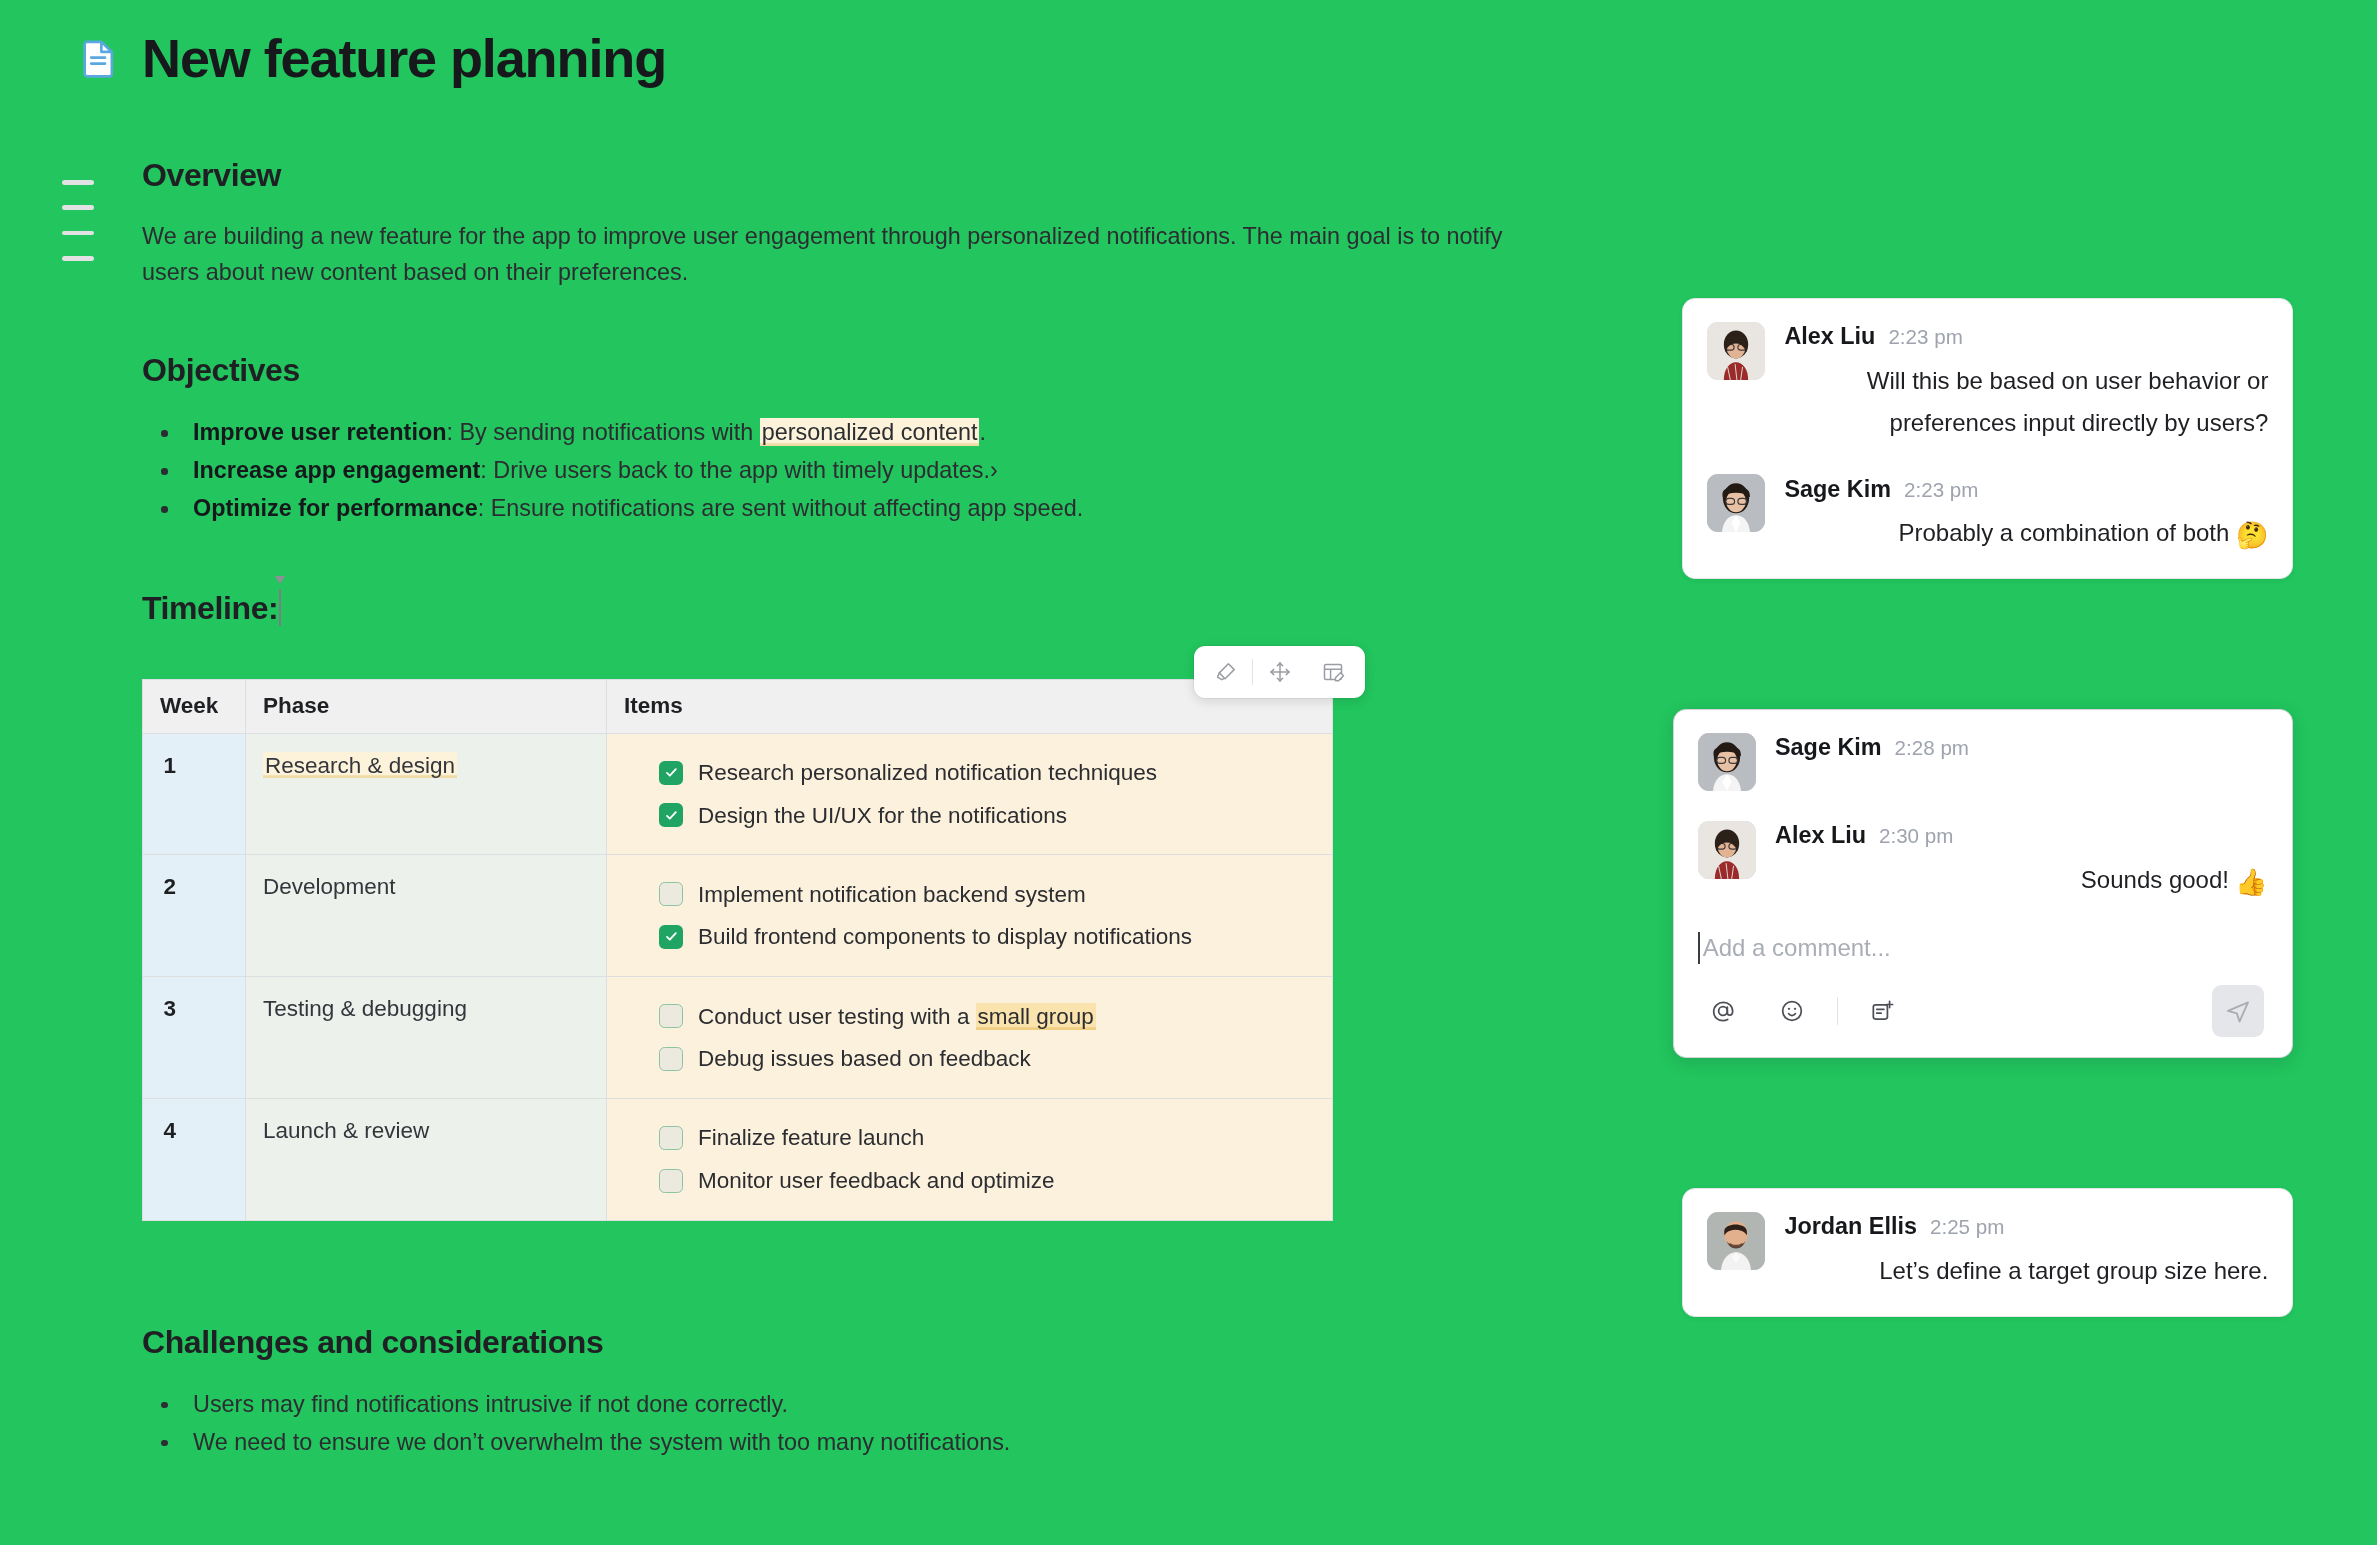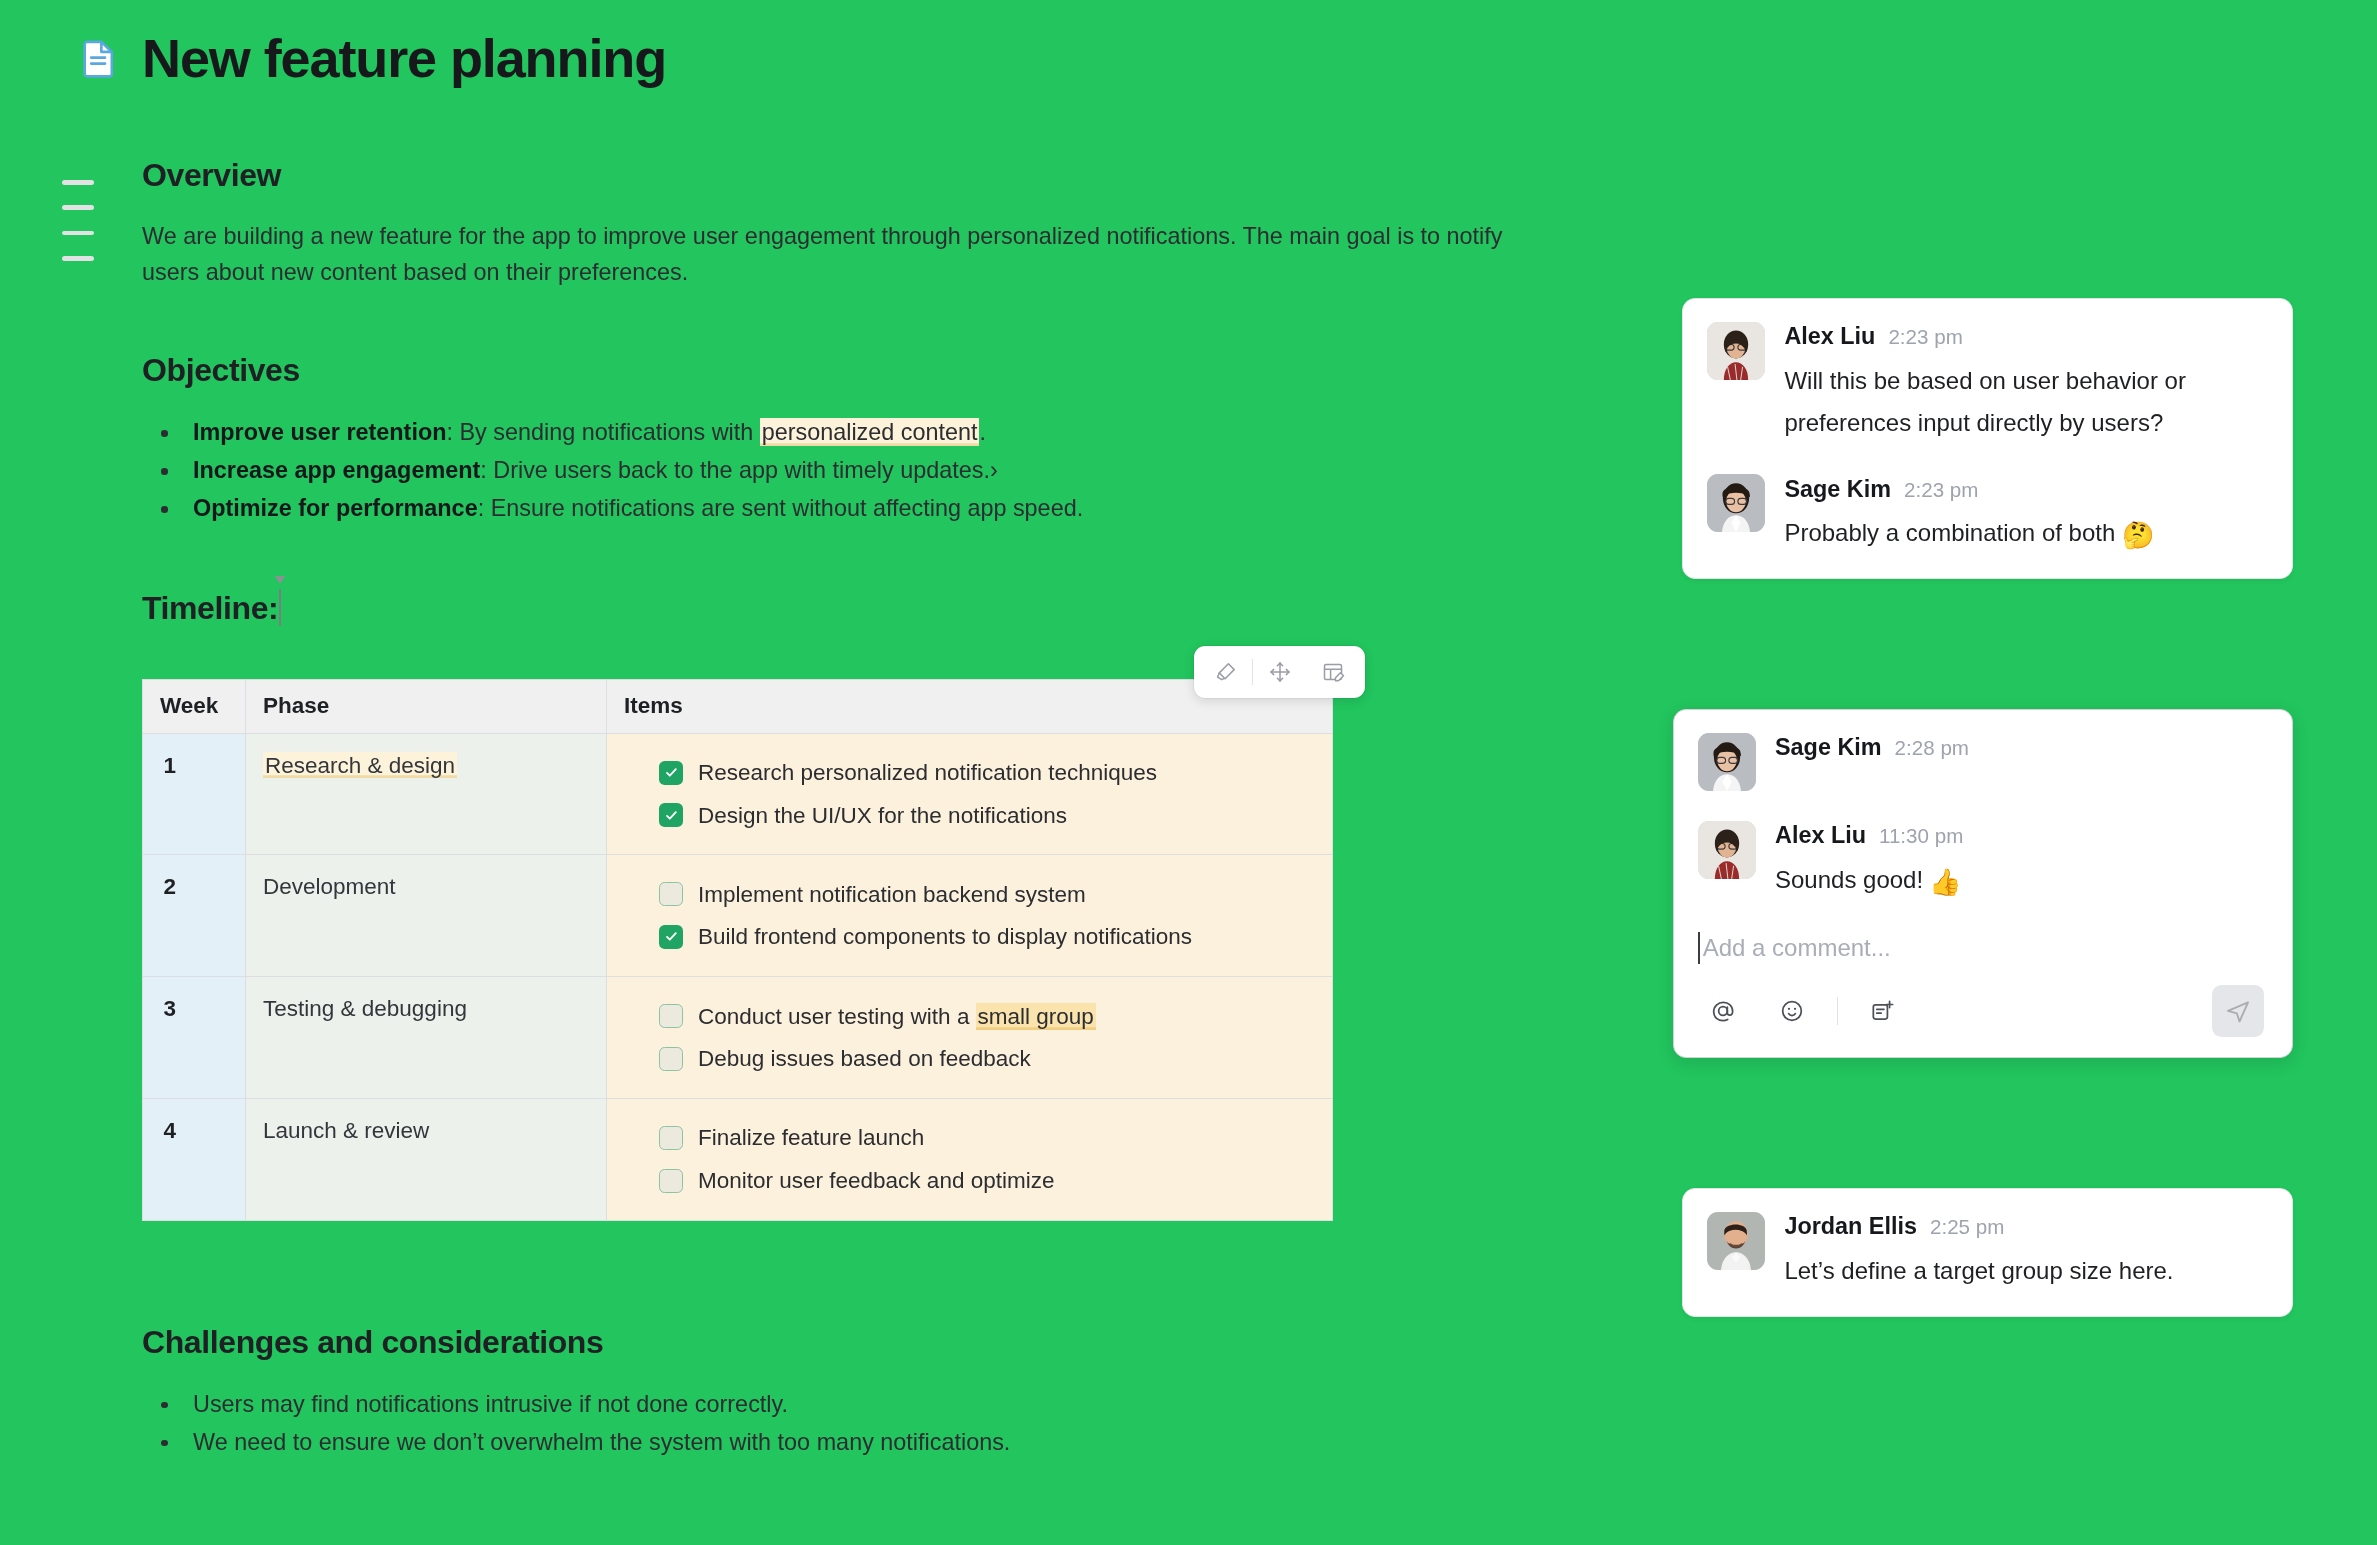--- a/index.html
+++ b/index.html
@@ -221,20 +221,21 @@
   .cbox.off { background: #ece9df; border: 1.4px solid #8cc3a1; }
   .cbox.on svg { display: block; }
 
   
   .comments {
     position: absolute;
     left: 1673px;
     top: 0;
     width: 656px;
     height: 1274px;
+    text-align: right;
   }
 
   .comment-card {
     position: absolute;
     background: #ffffff;
     border: 0.9px solid #e4e5e8;
     border-radius: 13px;
     box-shadow: 0 1.9px 5.6px rgba(16,19,26,.05);
     padding: 22.5px 24px 24px 24px;
   }
@@ -561,21 +562,21 @@
               <rect x="20" y="24" width="9" height="6" rx="3" fill="none" stroke="#3a3a3a" stroke-width="1.2"></rect>
               <rect x="33" y="24" width="9" height="6" rx="3" fill="none" stroke="#3a3a3a" stroke-width="1.2"></rect>
               <path d="M18 62c0-12 6-19 13-19s13 7 13 19Z" fill="#9b2b2b"></path>
               <path d="M22 48l3 14M30 45l2 17M38 48l-2 14" stroke="#d9d3cc" stroke-width="1.1"></path>
               <path d="M19 20c2-10 22-12 24 0 1 8-1 12-1 12s-3-9-11-9-10 6-11 9c0 0-2-5-1-12Z" fill="#2b2118"></path>
             </svg>
         </div>
         <div class="msg-body">
           <div class="msg-head">
             <span class="msg-author">Alex Liu</span>
-            <span class="msg-time">11:30 pm</span>
+            <span class="msg-time">2:30 pm</span>
           </div>
           <div class="msg-text"><span>Sounds good! </span><span class="emoji">👍</span></div>
         </div>
       </div>
 
       <div class="composer">
         <div class="composer-input">
           <span class="composer-caret"></span>
           <span class="composer-ph">Add a comment...</span>
         </div>

